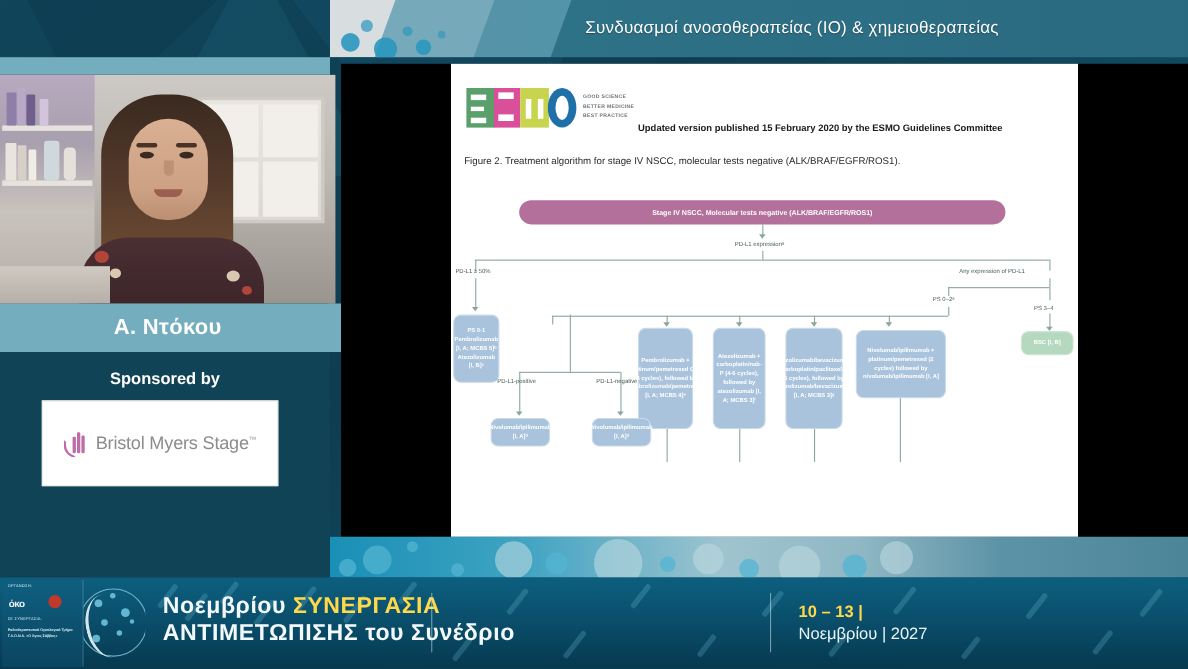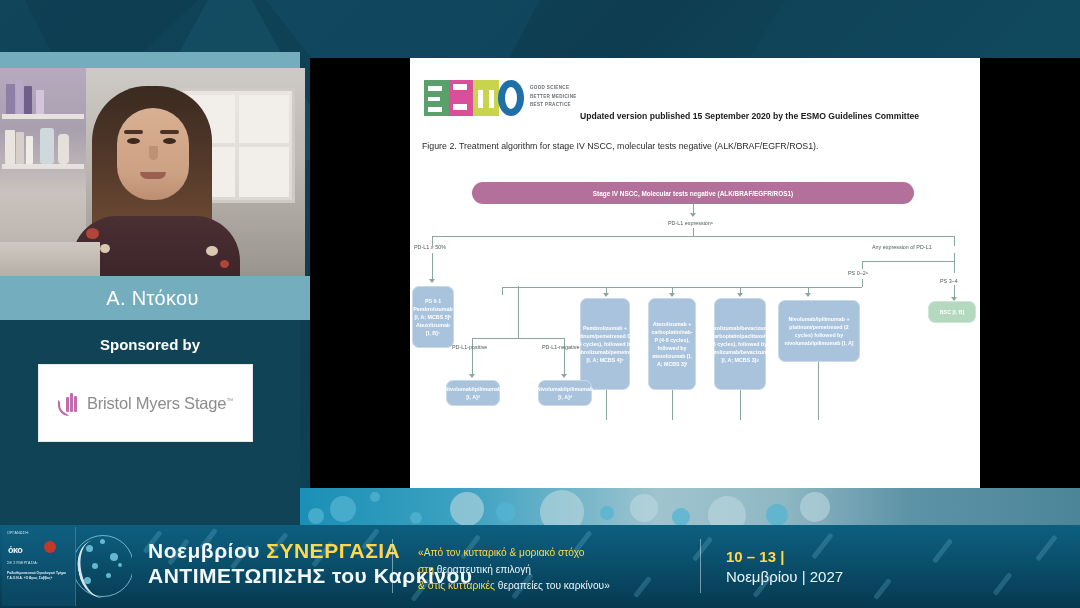--- a/index.html
+++ b/index.html
@@ -104,21 +104,21 @@
   .nameplate {
     position:absolute; left:0; top:276px; width:305px; height:44px;
     background:#74adbd;
   }
   .nameplate:after{
     content:""; position:absolute; right:-14px; top:0; width:28px; height:44px;
     background:#74adbd; transform: skewX(-18deg);
   }
   .nameplate-text {
     position:absolute; inset:0; display:flex; align-items:center; justify-content:center;
-    color:#ffffff; font-size:20px; font-weight:normal; letter-spacing:.3px;
+    color:#ffffff; font-size:20px; font-weight:bold; letter-spacing:.3px;
   }
   .sponsor-zone {
     position:absolute; left:0; top:320px; width:300px; height:205px;
     background:#0f4355;
   }
   .sponsored-by {
     position:absolute; left:0; top:16px; width:300px; text-align:center;
     color:#ffffff; font-size:15px; font-weight:bold;
   }
   .logo-card {
@@ -261,20 +261,31 @@
 <body>
 
 <div id="stage">
 
   <div class="bg-base"></div>
   <div class="poly p1"></div>
   <div class="poly p3"></div>
   <div class="poly p4"></div>
   <div class="poly p5"></div>
 
+  <div class="header-band">
+    <div class="hdr-bubbles">
+      <span class="bub" style="left:4px;  top:22px; width:17px; height:17px;"></span>
+      <span class="bub" style="left:22px; top:10px; width:11px; height:11px; opacity:.7;"></span>
+      <span class="bub" style="left:34px; top:26px; width:21px; height:21px;"></span>
+      <span class="bub" style="left:60px; top:16px; width:9px;  height:9px; opacity:.65;"></span>
+      <span class="bub" style="left:72px; top:28px; width:14px; height:14px;"></span>
+      <span class="bub" style="left:92px; top:20px; width:7px;  height:7px; opacity:.6;"></span>
+    </div>
+    <div class="header-title">Συνδυασμοί ανοσοθεραπείας (ΙΟ) &amp; χημειοθεραπείας</div>
+  </div>
 
   <div class="teal-slab"></div>
 
   <div class="webcam">
     <div class="wc-room"></div>
     <div class="wc-shelfwall">
       <span class="shelf" style="top:46px;"></span>
       <span class="shelf" style="top:96px;"></span>
       <span class="book" style="left:6px;  top:16px; width:9px;  height:30px; background:#8e7ea8;"></span>
       <span class="book" style="left:16px; top:12px; width:7px;  height:34px; background:#b9a9c9;"></span>
@@ -345,21 +356,21 @@
           <span class="el" style="left:74px; top:2px;  width:26px; height:36px; border-radius:50%; background:#1f6fa8;"></span>
           <span class="el" style="left:81px; top:9px;  width:12px; height:22px; border-radius:50%; background:#ffffff;"></span>
         </span>
         <span class="esmo-tag">
           <div>GOOD SCIENCE</div>
           <div>BETTER MEDICINE</div>
           <div>BEST PRACTICE</div>
         </span>
       </div>
 
-      <div class="esmo-update">Updated version published 15 September 2020 by the ESMO Guidelines Committee</div>
+      <div class="esmo-update">Updated version published 15 February 2020 by the ESMO Guidelines Committee</div>
       <div class="fig-caption">Figure 2. Treatment algorithm for stage IV NSCC, molecular tests negative (ALK/BRAF/EGFR/ROS1).</div>
 
       <div class="flow">
 
         <div class="top-bar">Stage IV NSCC, Molecular tests negative (ALK/BRAF/EGFR/ROS1)</div>
 
         <span class="conn vline" style="left:283px; top:46px; height:10px;"></span>
         <span class="arrow" style="left:280px; top:55px;"></span>
         <span class="lbl" style="left:258px; top:62px;">PD-L1 expressionᵃ</span>
 
@@ -486,31 +497,26 @@
       <span class="cell-dot" style="left:30px; top:44px; width:5px; height:5px;"></span>
       <span class="cell-dot" style="left:8px;  top:48px; width:7px; height:7px;"></span>
       <span class="cell-dot" style="left:42px; top:34px; width:4px; height:4px;"></span>
     </div>
 
     <div class="title-block">
       <div class="t-line1">
         <span class="t-white">Νοεμβρίου </span><span class="t-yellow">ΣΥΝΕΡΓΑΣΙΑ</span>
       </div>
       <div class="t-line2">
-        <span class="t-white">ΑΝΤΙΜΕΤΩΠΙΣΗΣ </span><span class="t-white">του Καρκίνου</span>
+        <span class="t-white">ΑΝΤΙΜΕΤΩΠΙΣΗΣ </span><span class="t-white">του Συνέδριο</span>
       </div>
     </div>
 
     <span class="vsep" style="left:392px;"></span>
 
-    <div class="tagline">
-      <div class="tg-y">«Από τον κυτταρικό &amp; μοριακό στόχο</div>
-      <div><span class="tg-y">στη </span><span class="tg-w">θεραπευτική επιλογή</span></div>
-      <div><span class="tg-y">&amp; στις κυτταρικές </span><span class="tg-w">θεραπείες του καρκίνου»</span></div>
-    </div>
 
     <span class="vsep" style="left:700px;"></span>
 
     <div class="dates">
       <div class="d-yellow">10 – 13 |</div>
       <div class="d-white">Νοεμβρίου | 2027</div>
     </div>
 
   </div>
 

